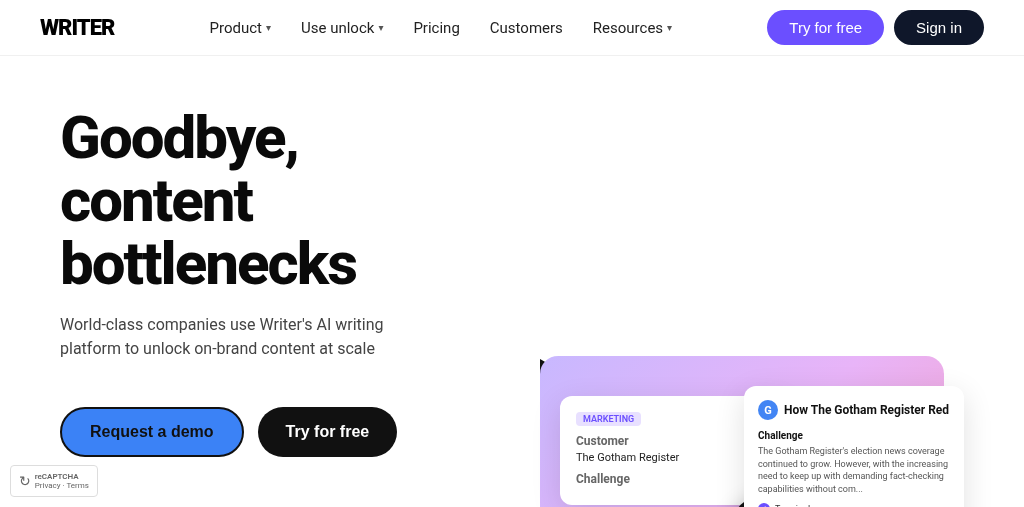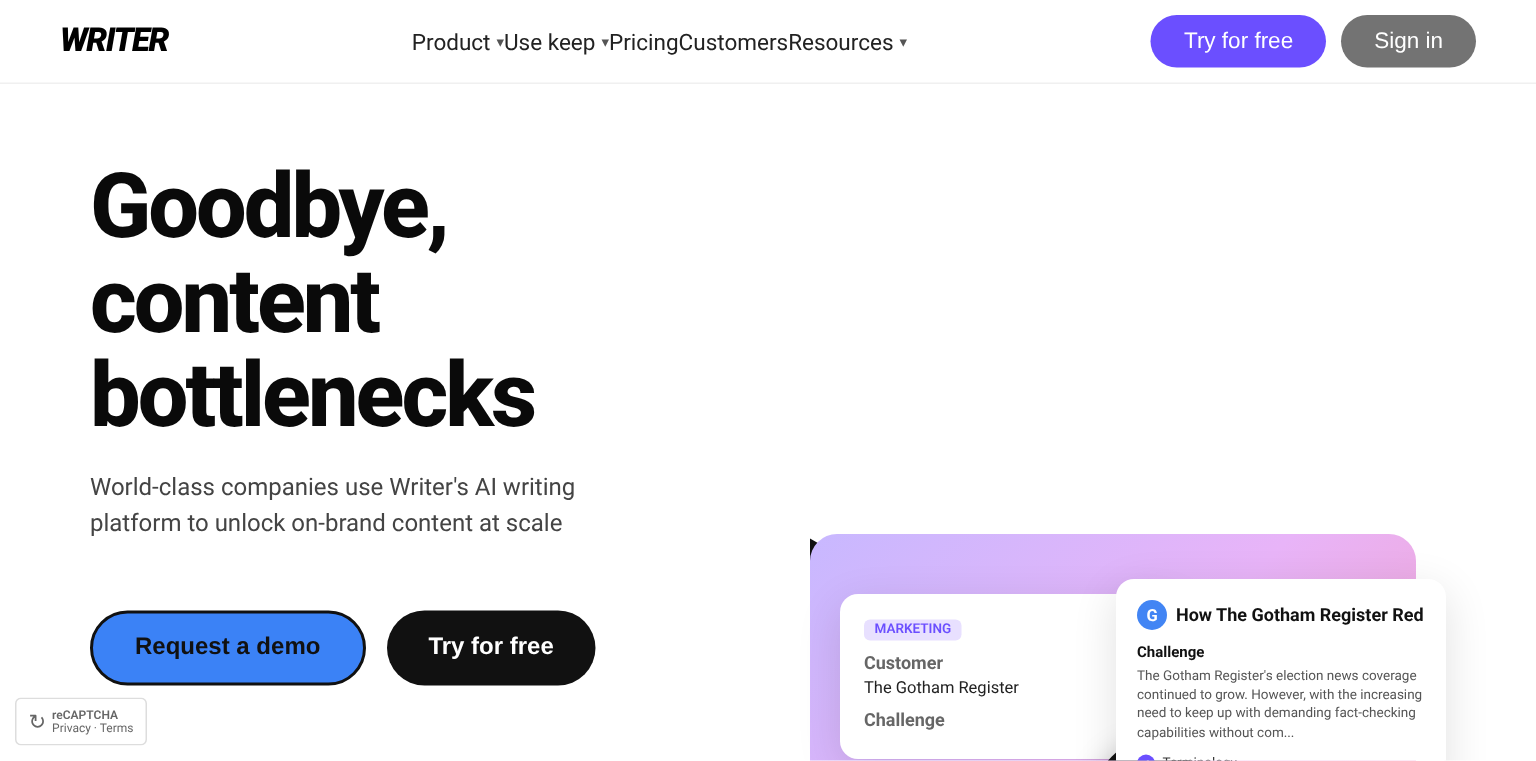--- a/index.html
+++ b/index.html
@@ -23,20 +23,21 @@
       justify-content: space-between;
       padding: 0 40px;
       height: 56px;
       border-bottom: 1px solid #f0f0f0;
       background: #fff;
     }
 
     .nav-links {
       display: flex;
       align-items: center;
+      gap: 30px;
     }
 
     .nav-link {
       font-size: 15px;
       color: #222;
       cursor: pointer;
       display: flex;
       align-items: center;
       gap: 4px;
     }
@@ -57,21 +58,21 @@
       color: #fff;
       border: none;
       border-radius: 24px;
       padding: 9px 22px;
       font-size: 15px;
       font-weight: 500;
       cursor: pointer;
     }
 
     .btn-signin {
-      background: #737373;
+      background: #0f172a;
       color: #fff;
       border: none;
       border-radius: 24px;
       padding: 9px 22px;
       font-size: 15px;
       font-weight: 500;
       cursor: pointer;
     }
 
     
@@ -338,29 +339,29 @@
     }
 
     .recaptcha-icon {
       font-size: 14px;
     }
   </style>
 </head>
 <body>
 
 <nav>
-  <div style="font-size:22px;font-weight:900;letter-spacing:-1px;color:#000;cursor:pointer;font-style:italic;">WRITER</div>
+  <div style="font-size:22px;font-weight:900;letter-spacing:-1px;color:#000;cursor:pointer;">WRITER</div>
 
   <div class="nav-links">
     <div class="nav-link">
       <span>Product</span>
       <span class="chevron">▾</span>
     </div>
     <div class="nav-link">
-      <span>Use keep</span>
+      <span>Use unlock</span>
       <span class="chevron">▾</span>
     </div>
     <div class="nav-link">
       <span>Pricing</span>
     </div>
     <div class="nav-link">
       <span>Customers</span>
     </div>
     <div class="nav-link">
       <span>Resources</span>

